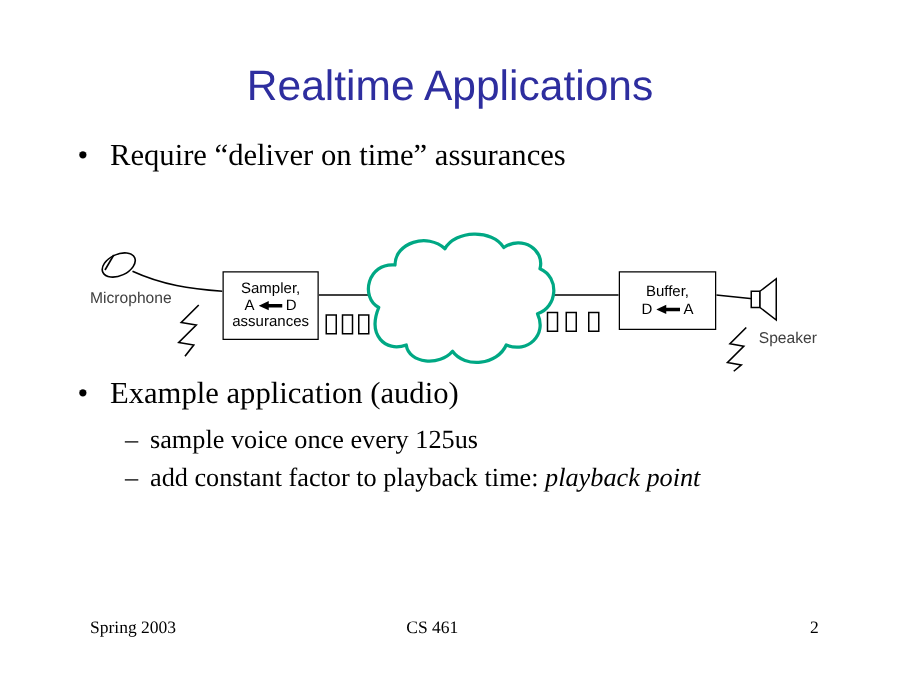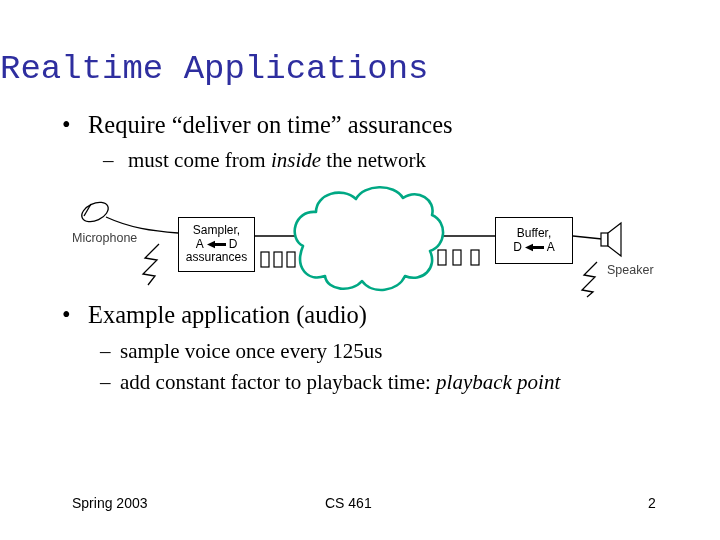--- a/index.html
+++ b/index.html
@@ -1,19 +1,19 @@
 <!DOCTYPE html>
 <html><head>
 <meta charset="utf-8">
 <style>
   html,body{margin:0;padding:0;background:#fff;}
   .slide{position:relative;width:720px;height:540px;background:#ffffff;overflow:hidden;}
 
-  .title{position:absolute;left:0;right:0;top:50px;margin:0;text-align:left;
-         font-family:Liberation Mono, monospace;font-weight:400;font-size:34px;color:#2E2E9F;}
+  .title{position:absolute;left:0;right:0;top:50px;margin:0;text-align:center;
+         font-family:Liberation Sans, sans-serif;font-weight:400;font-size:34px;color:#2E2E9F;}
 
   .bline{position:absolute;white-space:nowrap;font-family:"Liberation Serif",serif;color:#000;}
   .mk{display:inline-block;}
   .b1{left:62px;top:111px;font-size:24.5px;} .b1 .mk{width:26px;}
   .sb1{left:103px;top:148px;font-size:21px;} .sb1 .mk{width:25px;}
   .b2{left:62px;top:301px;font-size:24.5px;} .b2 .mk{width:26px;}
 
   .subs{position:absolute;left:100px;top:336px;font-family:"Liberation Serif",serif;
         font-size:21px;line-height:31.4px;color:#000;white-space:nowrap;}
   .subs .mk{width:20px;}
@@ -26,37 +26,34 @@
        font-family:"Liberation Sans",sans-serif;font-size:12px;line-height:13.5px;color:#000;}
   .box .row{display:flex;align-items:center;gap:3px;}
   .sampler{left:178px;top:217px;width:77px;height:55px;text-align:right;}
   .buffer{left:495px;top:217px;width:78px;height:47px;}
 
   .dlabel{position:absolute;font-family:"Liberation Sans",sans-serif;font-size:12.5px;
           color:#404040;white-space:nowrap;}
   .mic-label{left:72px;top:231px;}
   .speaker-label{left:607px;top:263px;}
 
-  .footer span{position:absolute;top:495px;font-family:Liberation Sans, sans-serif;font-size:14px;color:#000;}
+  .footer span{position:absolute;top:495px;font-family:Liberation Serif, serif;font-size:14px;color:#000;}
   .f-left{left:72px;} .f-center{left:325px;} .f-right{left:648px;}
 </style>
 </head>
 <body>
 
 <div class="slide">
 
   <div class="title">Realtime Applications</div>
 
   <div class="bline b1">
     <span class="mk">•</span><span>Require “deliver on time” assurances</span>
   </div>
 
-  <div class="bline sb1">
-    <span class="mk">–</span><span><span>must come from </span><em>inside</em><span> the network</span></span>
-  </div>
 
   <svg class="dsvg" width="720" height="540" viewBox="0 0 720 540">
     <g stroke="#000" fill="none" stroke-width="1.3">
       <path d="M106,217 C130,228 152,231 178,233"></path>
       <ellipse cx="95" cy="212" rx="14" ry="8.5" transform="rotate(-25 95 212)" fill="#fff"></ellipse>
       <line x1="84" y1="216" x2="91" y2="204"></line>
     </g>
 
     <line x1="255" y1="236" x2="306" y2="236" stroke="#000" stroke-width="1.3"></line>
     <line x1="426" y1="236" x2="495" y2="236" stroke="#000" stroke-width="1.3"></line>

